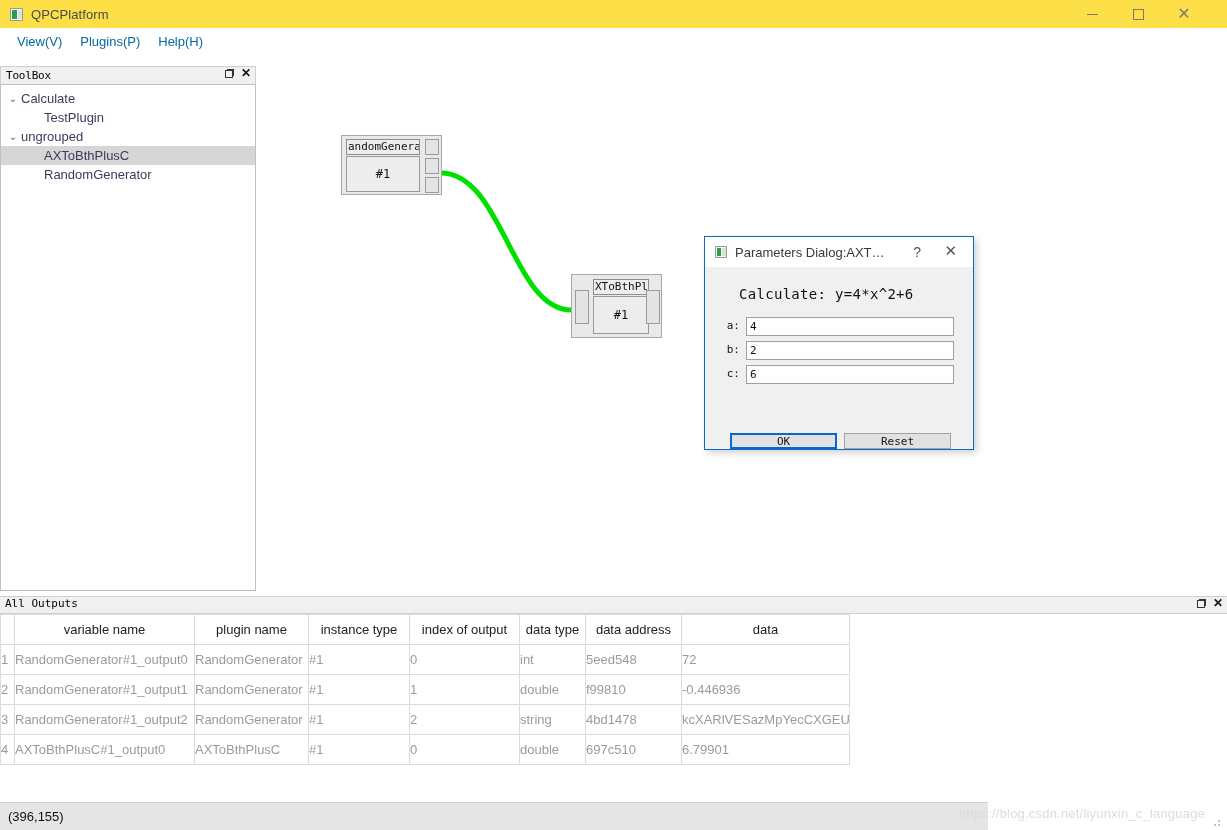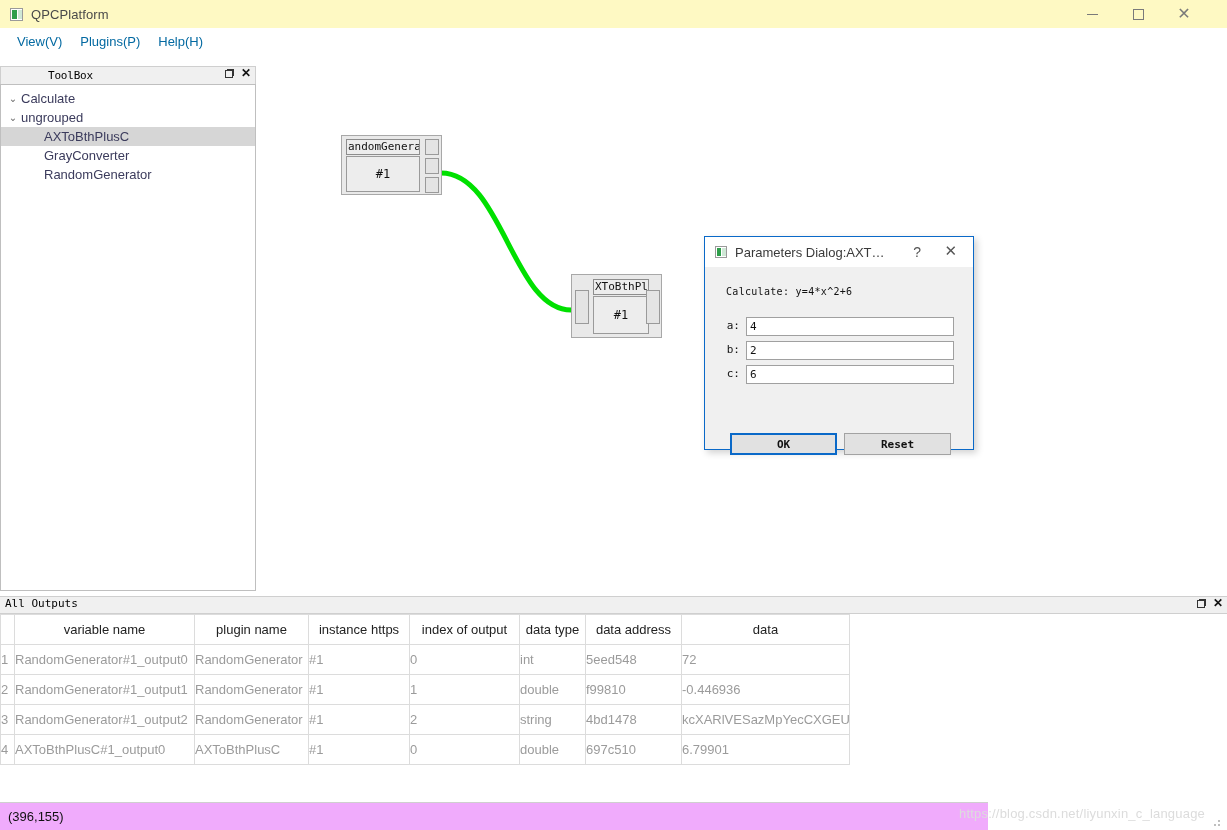--- a/index.html
+++ b/index.html
@@ -8,21 +8,21 @@
     width:1227px; height:830px;
     font-family:"Liberation Sans", sans-serif;
     font-size:13px; color:#000;
     background:#ffffff;
     overflow:hidden; position:relative;
   }
 
   
   #titlebar{
     position:absolute; left:0; top:0; width:1227px; height:28px;
-    background:#fef9c3; display:flex; align-items:center;
+    background:#fde047; display:flex; align-items:center;
   }
   #app-icon{
     width:13px; height:13px; margin-left:10px; margin-right:8px;
     position:relative; background:#ffffff; border:1px solid #9a9a9a;
   }
   #app-icon::before{
     content:""; position:absolute; left:1px; top:1px; width:5px; height:9px;
     background:#2e9e4a;
   }
   #app-icon::after{
@@ -58,21 +58,21 @@
   }
 
   
   #toolbox{
     position:absolute; left:0; top:66px; width:256px; height:525px;
     background:#ffffff;
   }
   #toolbox-header{
     position:absolute; left:0; top:0; width:256px; height:18px;
     background:#f0f0f0; border:1px solid #cfcfcf; border-bottom:none;
-    display:flex; align-items:center;padding-left:42px;
+    display:flex; align-items:center;
   }
   #toolbox-title{
     font-family:"DejaVu Sans Mono", monospace; font-size:11px; color:#000;
     margin-left:5px; letter-spacing:-0.2px;
   }
   .dock-btns{ position:absolute; right:4px; top:1px; display:flex; align-items:center; gap:7px;}
   .dock-float{ position:relative; width:9px; height:9px; }
   .dock-float::before{
     content:""; position:absolute; left:0; bottom:0; width:6px; height:6px;
     border:1px solid #333;
@@ -135,40 +135,40 @@
     width:12px; height:12px; margin-left:10px; margin-right:8px;
     position:relative; background:#fff; border:1px solid #9a9a9a;
   }
   #dlg-icon::before{ content:""; position:absolute; left:1px; top:1px; width:4px; height:8px; background:#2e9e4a;}
   #dlg-icon::after{ content:""; position:absolute; left:6px; top:1px; width:4px; height:8px; background:#cfe8d6;}
   #dlg-title{ font-size:13px; color:#3a3a3a; }
   #dlg-help{ position:absolute; right:52px; top:7px; font-size:14px; color:#555; }
   #dlg-close{ position:absolute; right:16px; top:5px; font-size:15px; color:#555; }
   #dlg-body{ position:absolute; left:1px; top:30px; width:266px; height:181px; background:#f0f0f0; }
   #dlg-formula{
-    position:absolute; left:20px; top:19px;
-    font-family:"DejaVu Sans Mono", monospace; font-size:10px; color:#111;
+    position:absolute; left:33px; top:19px;
+    font-family:"DejaVu Sans Mono", monospace; font-size:14px; color:#111;
     letter-spacing:.3px;
   }
   .field-row{ position:absolute; left:20px; width:228px; height:19px; }
   .field-label{
     position:absolute; left:0; top:2px; width:14px; text-align:right;
     font-family:"DejaVu Sans Mono", monospace; font-size:11px; color:#111;
   }
   .field-input{
     position:absolute; left:20px; top:0; width:208px; height:19px;
     background:#ffffff; border:1px solid #a0a0a0;
     font-family:"DejaVu Sans Mono", monospace; font-size:11px; color:#111;
     padding-left:3px; line-height:17px; outline:none;
   }
   .dlg-btn{
-    position:absolute; height:22px;
+    position:absolute; height:16px;
     background:#e1e1e1; border:1px solid #a2a2a2;
     font-family:"DejaVu Sans Mono", monospace; font-size:11px; color:#111;
-    display:flex; align-items:center; justify-content:center;font-weight:bold;
+    display:flex; align-items:center; justify-content:center;
   }
   #btn-ok{ left:24px; top:166px; width:107px; border:2px solid #0a69c8; }
   #btn-reset{ left:138px; top:166px; width:107px; }
 
   
   #outputs{
     position:absolute; left:0; top:596px; width:1227px; height:206px;
     background:#ffffff;
   }
   #outputs-header{
@@ -197,21 +197,21 @@
   }
   th.rowhdr{ width:14px; border:none; border-right:1px solid #dcdcdc; }
   td.varname{ color:#111; }
   .col-var{ width:180px; } .col-plugin{ width:114px; } .col-inst{ width:101px; }
   .col-idx{ width:110px; } .col-type{ width:66px; } .col-addr{ width:96px; }
   .col-data{ width:168px; }
 
   
   #statusbar{
     position:absolute; left:0; top:802px; width:988px; height:28px;
-    background:#f0abfc; border-top:1px solid #cfcfcf;
+    background:#e5e5e5; border-top:1px solid #cfcfcf;
     display:flex; align-items:center;
   }
   #status-coords{ margin-left:8px; font-size:13px; color:#111; }
   #watermark{
     position:absolute; right:22px; top:806px; font-size:13px;
     color:#dcdcdc; letter-spacing:.2px;
   }
   #grip{
     position:absolute; right:4px; bottom:3px; width:10px; height:10px;
     background:
@@ -251,29 +251,29 @@
     <span class="dock-btns">
       <span class="dock-float"></span>
       <span class="dock-close">✕</span>
     </span>
   </div>
   <div id="toolbox-body">
     <div class="tree-row group">
       <span class="chev">⌄</span>
       <span class="tree-label">Calculate</span>
     </div>
+    <div class="tree-row leaf">
+      <span class="tree-label">TestPlugin</span>
+    </div>
     <div class="tree-row group">
       <span class="chev">⌄</span>
       <span class="tree-label">ungrouped</span>
     </div>
     <div class="tree-row leaf selected">
       <span class="tree-label">AXToBthPlusC</span>
-    </div>
-    <div class="tree-row leaf">
-      <span class="tree-label">GrayConverter</span>
     </div>
     <div class="tree-row leaf">
       <span class="tree-label">RandomGenerator</span>
     </div>
   </div>
 </div>
 
 <div id="canvas">
 
   <svg width="969" height="536" style="position:absolute;left:0;top:0;">
@@ -333,21 +333,21 @@
       <span class="dock-close">✕</span>
     </span>
   </div>
   <div id="outputs-body">
     <table class="grid">
       <thead>
         <tr>
           <th class="rowhdr"></th>
           <th class="col-var">variable name</th>
           <th class="col-plugin">plugin name</th>
-          <th class="col-inst">instance https</th>
+          <th class="col-inst">instance type</th>
           <th class="col-idx">index of output</th>
           <th class="col-type">data type</th>
           <th class="col-addr">data address</th>
           <th class="col-data">data</th>
         </tr>
       </thead>
       <tbody>
         <tr>
           <td class="rowhdr">1</td>
           <td class="varname">RandomGenerator#1_output0</td>

